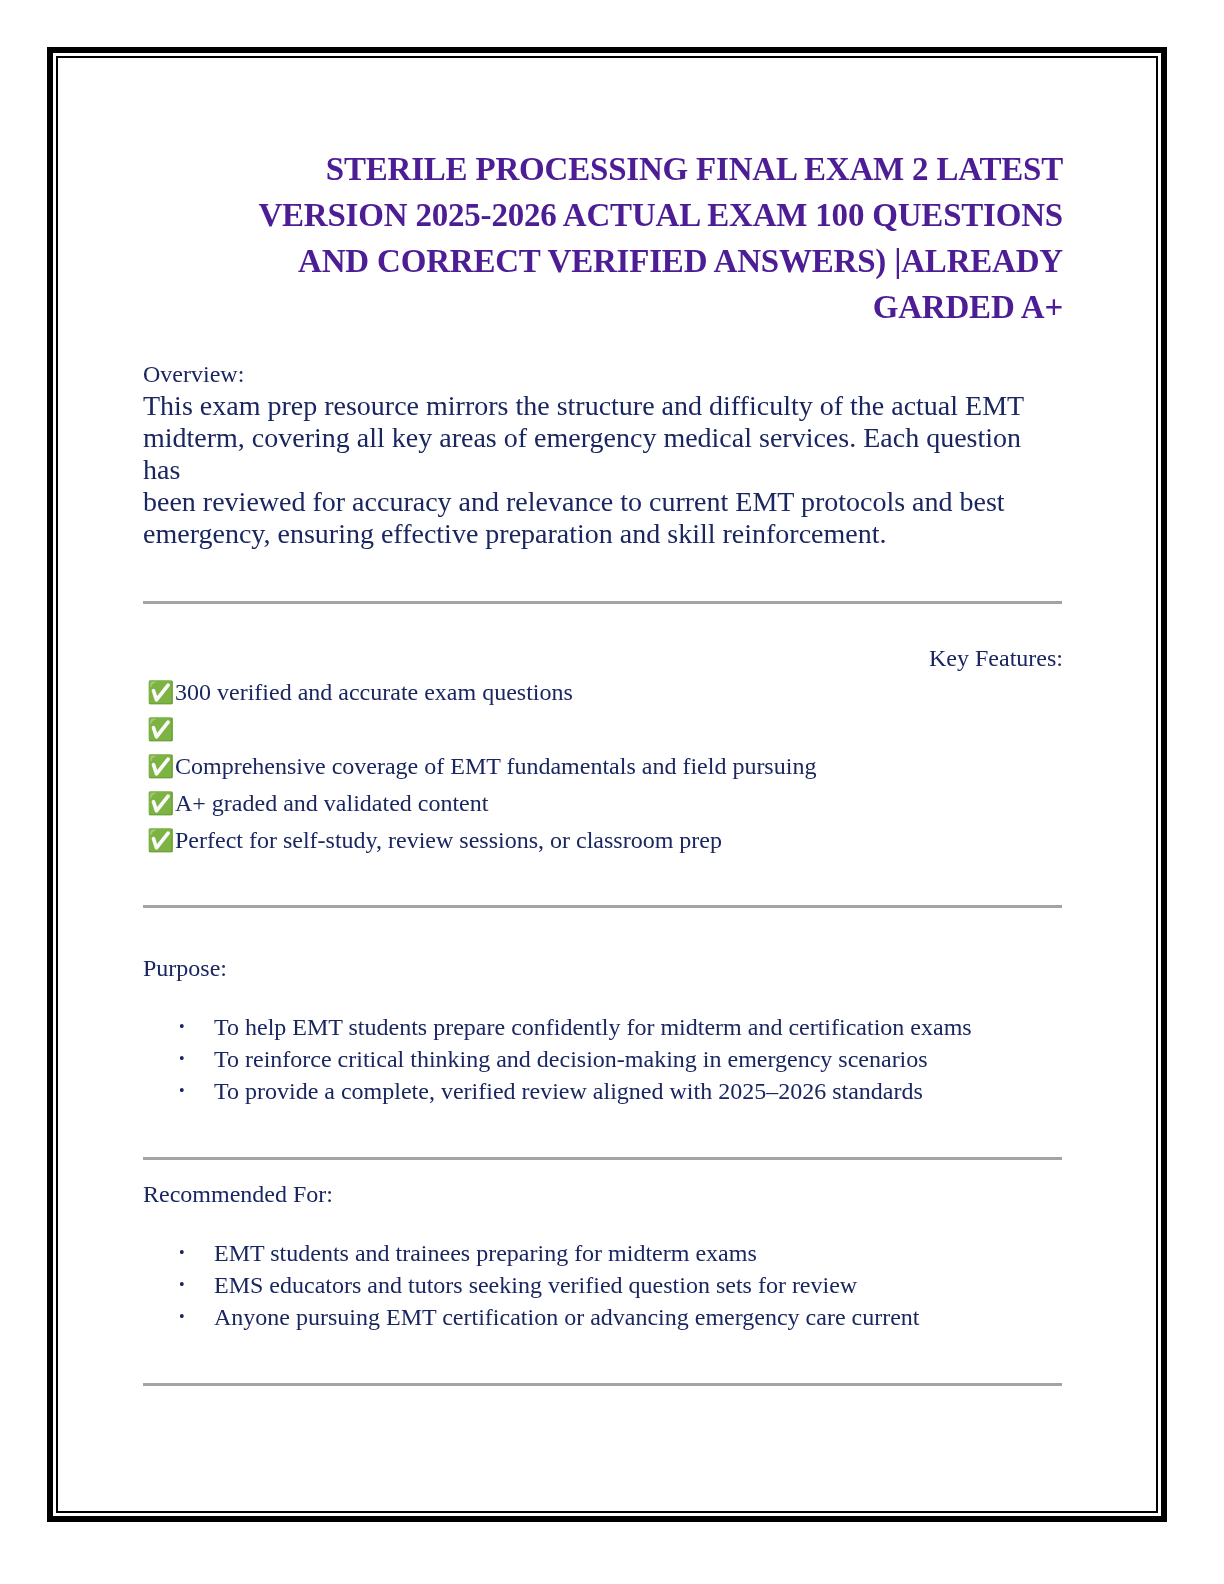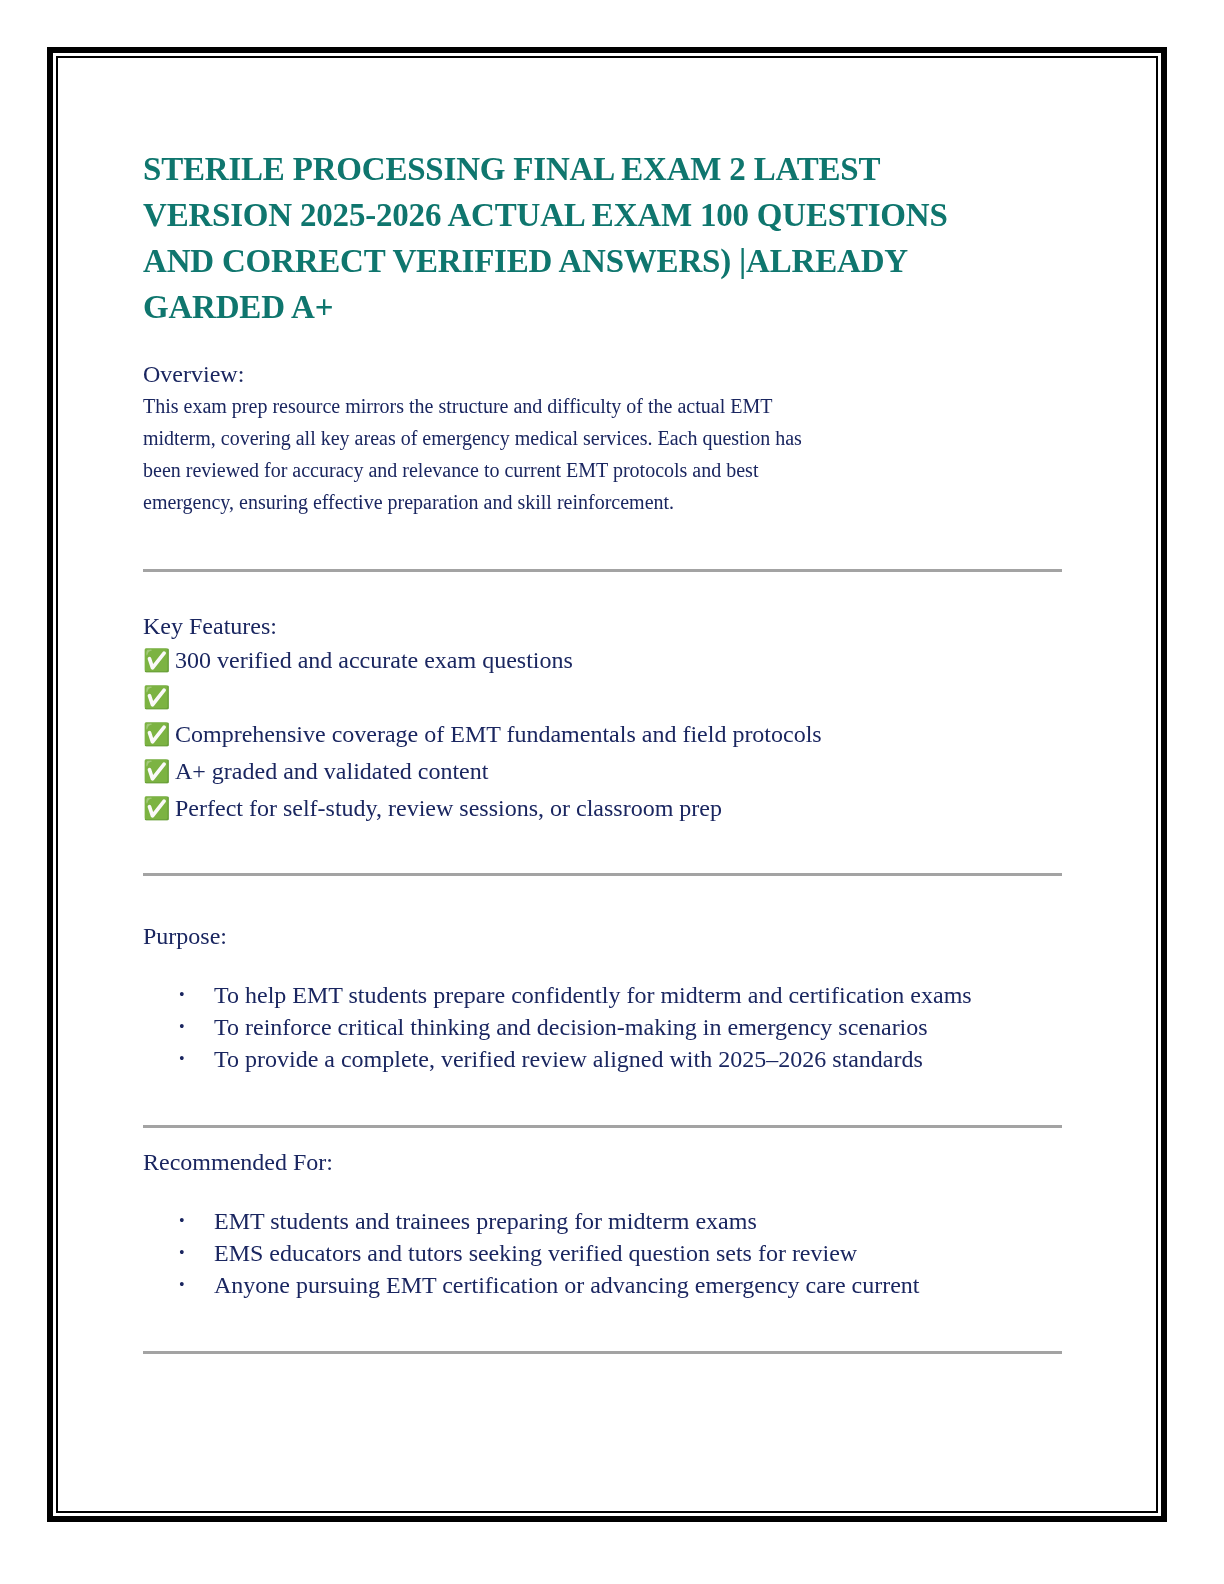--- a/index.html
+++ b/index.html
@@ -1,22 +1,22 @@
 <!DOCTYPE html>
 <html><head>
 <meta charset="utf-8">
 <style>
   html, body { margin: 0; padding: 0; background: #ffffff; }
   body { width: 1224px; height: 1584px; position: relative; overflow: hidden; font-family: "Liberation Serif", "DejaVu Serif", serif; }
   .frame-outer { position: absolute; left: 47px; top: 47px; width: 1120px; height: 1475px; box-sizing: border-box; border: 6px solid #000; }
   .frame-inner { position: absolute; left: 56px; top: 56px; width: 1102px; height: 1457px; box-sizing: border-box; border: 2px solid #000; }
   .content { position: absolute; left: 143px; top: 146px; width: 920px; color: #1f2a5c; }
-  .title { color: #0f766e; font-weight: bold; font-size: 33px; line-height: 46px; margin: 0; letter-spacing: -0.2px; }
+  .title { color: #4c1d95; font-weight: bold; font-size: 33px; line-height: 46px; margin: 0; letter-spacing: -0.2px; text-align: right; }
   .section-head { font-weight: normal; font-size: 24px; line-height: 32px; color: #1a2660; margin: 0; }
-  .para { font-size: 20px; line-height: 32px; color: #1a2660; margin: 0; }
+  .para { font-size: 28px; line-height: 32px; color: #1a2660; margin: 0; }
   .rule { height: 3px; background: #a3a3a3; width: 919px; border: none; margin: 0; }
   .check-list { list-style: none; padding: 0; margin: 0; }
   .check-list li { font-size: 24px; line-height: 37px; color: #1a2660; display: flex; align-items: baseline; }
   .check-icon { display: inline-block; width: 32px; font-size: 22px; color: #1a2660; }
   .bullet-list { list-style: none; padding: 0; margin: 0; }
   .bullet-list li { font-size: 24px; line-height: 32px; color: #1a2660; position: relative; padding-left: 71px; }
   .bullet-icon { position: absolute; left: 36px; top: 0; font-size: 16px; }
 </style>
 </head>
 <body>
@@ -38,33 +38,33 @@
     <p class="para">
       <span>This exam prep resource mirrors the structure and difficulty of the actual EMT</span><br>
       <span>midterm, covering all key areas of emergency medical services. Each question has</span><br>
       <span>been reviewed for accuracy and relevance to current EMT protocols and best</span><br>
       <span>emergency, ensuring effective preparation and skill reinforcement.</span>
     </p>
   </div>
 
   <hr class="rule" style="margin-top:51px;">
 
-  <div style="margin-top:38px;">
+  <div style="margin-top:38px;text-align:right;">
     <p class="section-head">Key Features:</p>
     <ul class="check-list">
       <li>
           <span class="check-icon">✅</span>
           <span>300 verified and accurate exam questions</span>
         </li>
       <li>
           <span class="check-icon">✅</span>
         </li>
       <li>
           <span class="check-icon">✅</span>
-          <span>Comprehensive coverage of EMT fundamentals and field protocols</span>
+          <span>Comprehensive coverage of EMT fundamentals and field pursuing</span>
         </li>
       <li>
           <span class="check-icon">✅</span>
           <span>A+ graded and validated content</span>
         </li>
       <li>
           <span class="check-icon">✅</span>
           <span>Perfect for self-study, review sessions, or classroom prep</span>
         </li>
     </ul>

